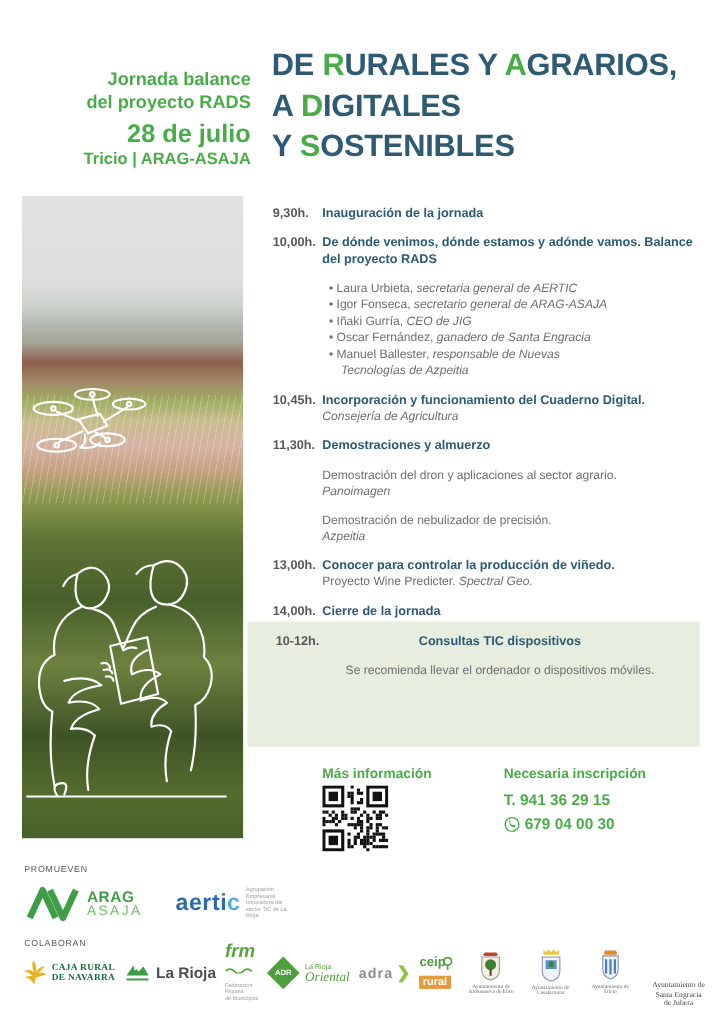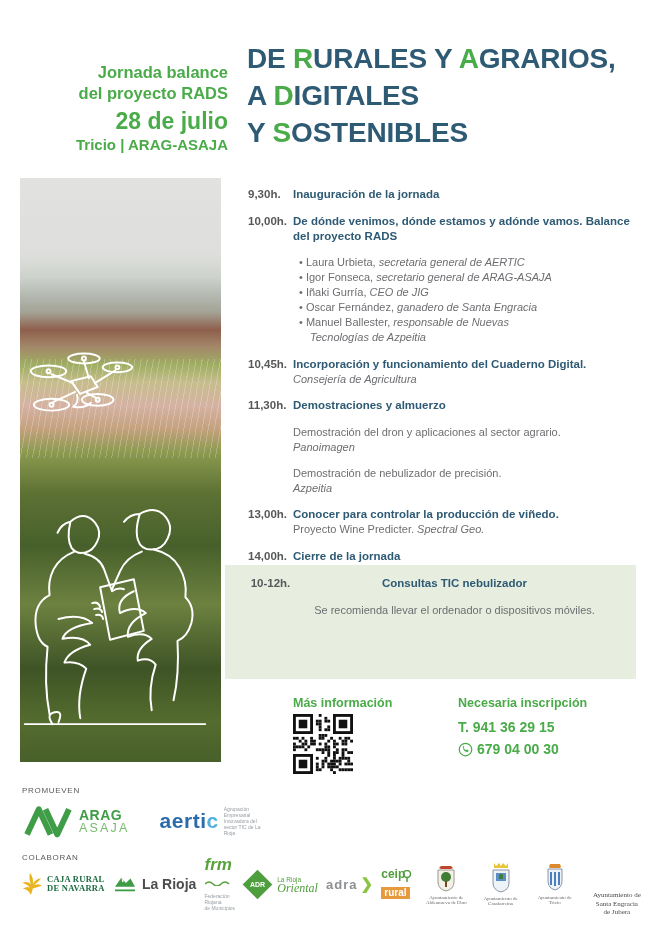--- a/index.html
+++ b/index.html
@@ -201,21 +201,21 @@
       <div class="cnt">
           <div class="atitle">Cierre de la jornada</div>
         </div>
     </div>
   </main>
 
   <section class="consultas">
     <div class="row" style="margin-bottom:0;text-align:center;">
       <span class="time">10-12h.</span>
       <div class="cnt">
-        <div class="atitle">Consultas TIC nebulizador</div>
+        <div class="atitle">Consultas TIC dispositivos</div>
         <div class="p2">Se recomienda llevar el ordenador o dispositivos móviles.</div>
       </div>
     </div>
   </section>
 
   <div class="more">
     <div class="info-label">Más información</div>
   </div>
   <div class="qr"><svg width="60" height="60" viewBox="0 0 60 60">
         <rect width="60" height="60" fill="#fff"></rect>

